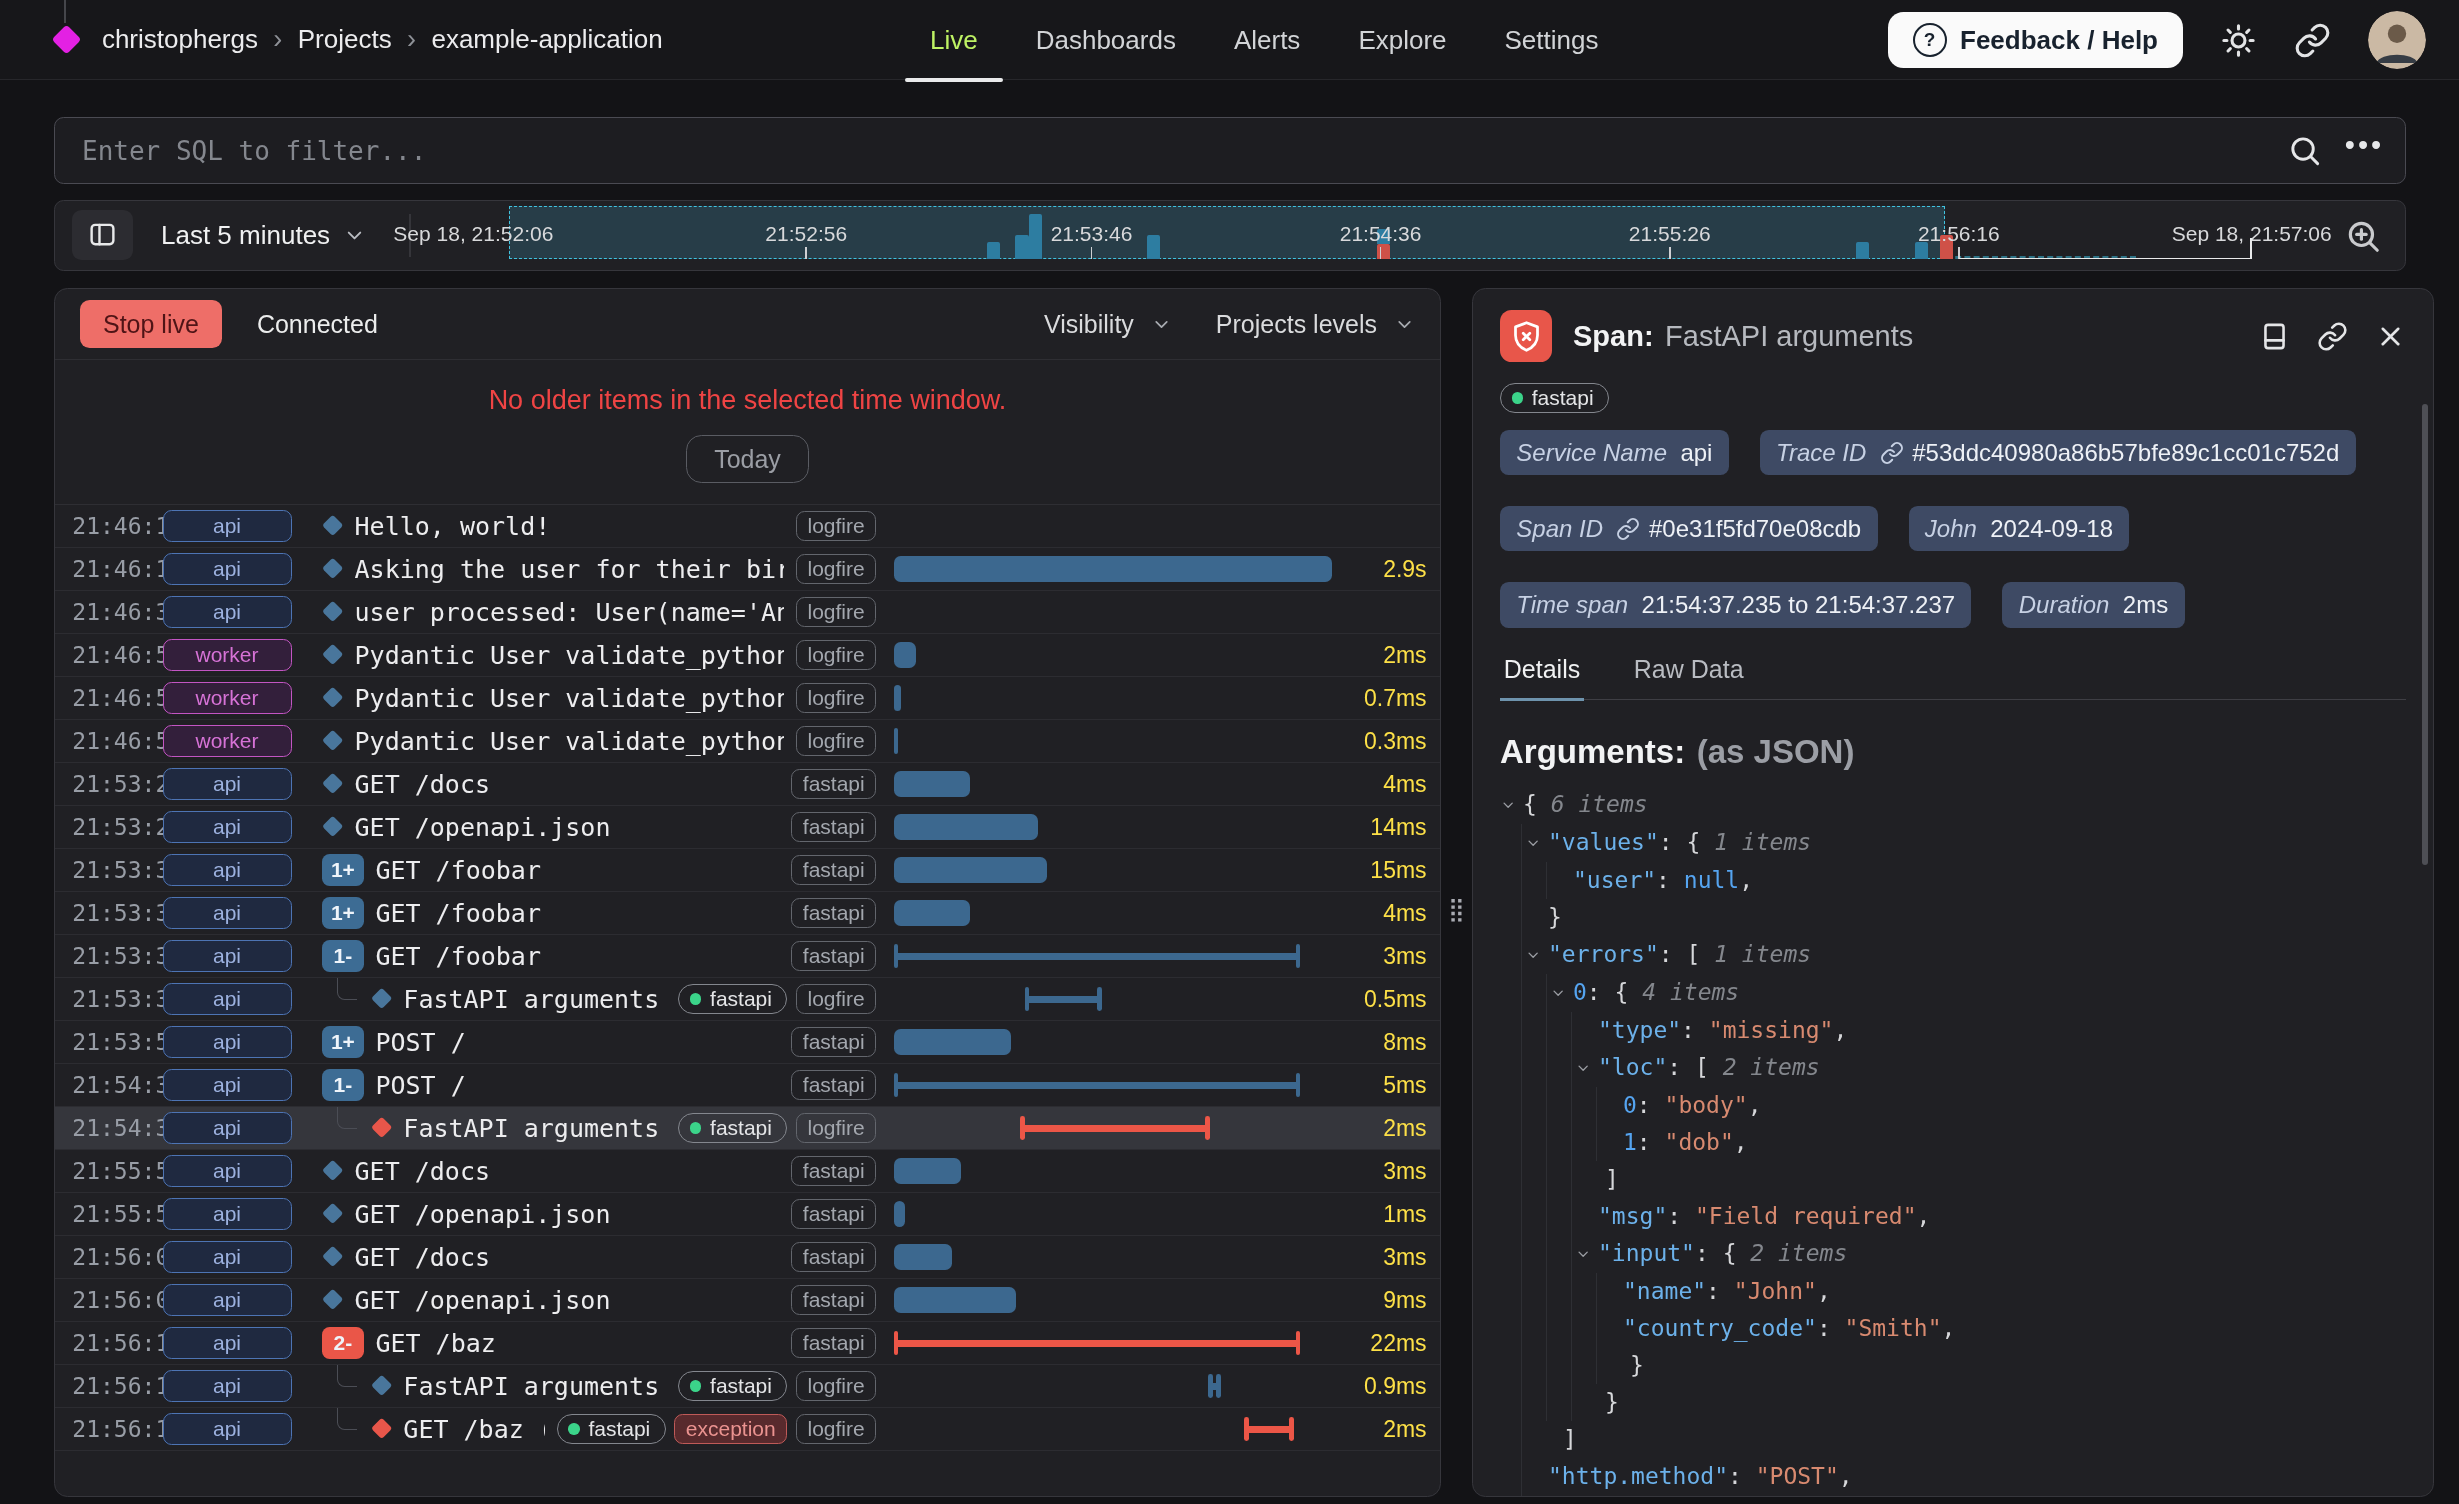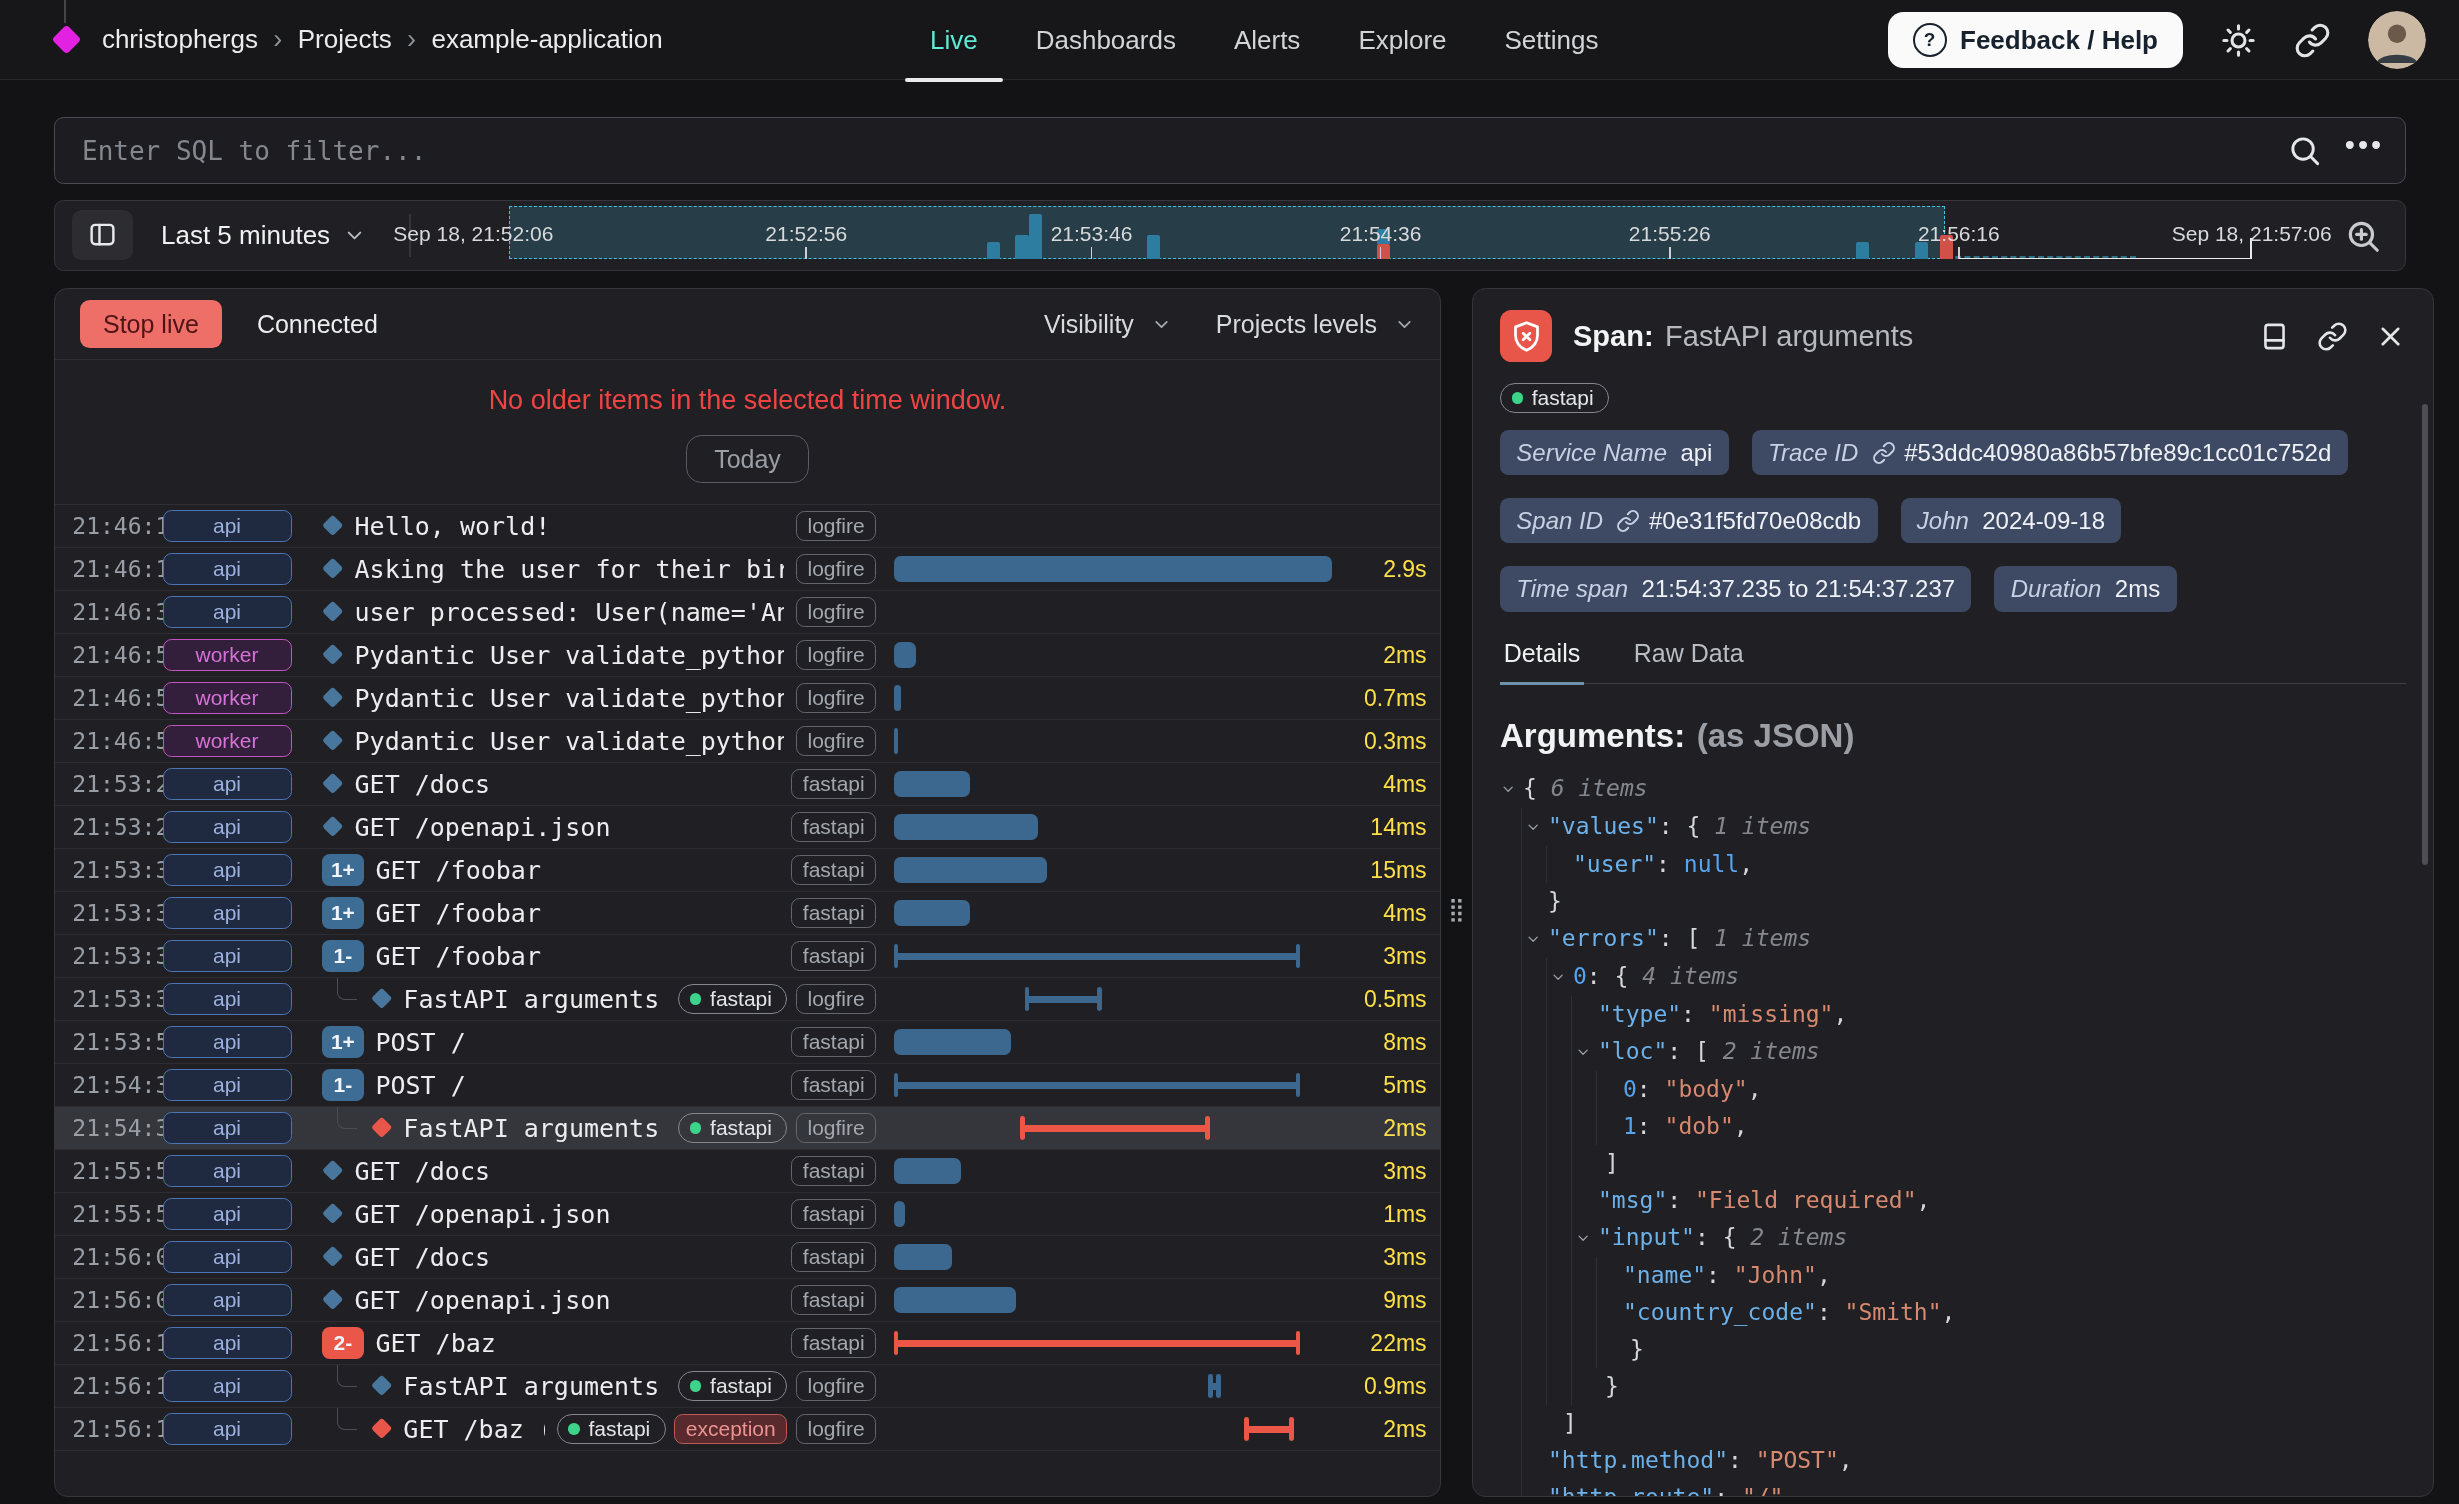--- a/index.html
+++ b/index.html
@@ -10,21 +10,21 @@
 
   
   .header{position:absolute;top:0;left:0;width:2459px;height:80px;background:#17171a;
           border-bottom:1.9px solid #27272b;display:flex;align-items:center;padding:0 0 0 54px;box-sizing:border-box;}
   .logoline{position:absolute;left:64px;top:0;width:1.9px;height:23px;background:#45464b;}
   .logo{width:21px;height:21px;background:#e321e3;border-radius:3.8px;transform:rotate(45deg);margin:0 25px 0 1.9px;flex:none;}
   .crumbs{display:flex;align-items:center;gap:15.4px;font-size:26px;color:#ececee;white-space:nowrap;}
   .bsep::before{content:"\203A";color:#8e9197;font-size:27px;}
   .tabs{position:absolute;left:901px;top:0;height:80px;display:flex;}
   .tab{position:relative;height:80px;display:flex;align-items:center;padding:0 29px;color:#d2d4d7;font-size:26px;cursor:pointer;}
-  .tab.active{color:#5eead4;}
+  .tab.active{color:#bef264;}
   .tab.active::after{content:"";position:absolute;left:3.8px;right:3.8px;bottom:-1.9px;height:3.8px;background:#e9eaeb;border-radius:1.9px;}
   .hright{position:absolute;right:33px;top:0;height:80px;display:flex;align-items:center;gap:37px;}
   .fbbtn{display:flex;align-items:center;gap:13.4px;background:#fafafa;color:#18222e;border-radius:15.4px;
          height:56px;padding:0 25px;font-size:26px;font-weight:600;cursor:pointer;}
   .qmark{width:30px;height:30px;border:2.9px solid #18222e;border-radius:50%;display:flex;align-items:center;
          justify-content:center;font-size:19px;font-weight:700;}
   .hicon{color:#e3e4e6;cursor:pointer;}
   .hicon svg{width:37px;height:37px;}
   .avatar{width:58px;height:58px;border-radius:50%;overflow:hidden;flex:none;cursor:pointer;}
 
@@ -121,21 +121,21 @@
   .dhead{display:flex;align-items:center;gap:21px;padding:21px 27px 0;}
   .erricon{width:52px;height:52px;border-radius:11.5px;background:#e8564a;display:flex;align-items:center;
            justify-content:center;color:#fff;flex:none;}
   .erricon svg{width:33px;height:33px;}
   .dtitle{font-size:29px;white-space:nowrap;}
   .dtitle b{color:#f2f3f4;font-weight:700;}
   .dtitle span{color:#b6b9bf;margin-left:11.5px;font-weight:400;}
   .dhicons{margin-left:auto;display:flex;align-items:center;gap:27px;color:#e4e5e7;}
   .dhicons svg{width:31px;height:31px;cursor:pointer;}
   .dtagrow{padding:21px 27px 0;display:flex;}
-  .dmeta{padding:17.3px 27px 0;display:flex;flex-wrap:wrap;gap:23px;}
+  .dmeta{padding:17.3px 27px 0;display:flex;flex-wrap:wrap;gap:31px;}
   .mpill{background:#3e4a64;border-radius:8.6px;padding:8.6px 16.3px;font-size:24px;color:#eef1f6;display:flex;
          align-items:center;white-space:nowrap;cursor:pointer;}
   .ml{font-style:italic;color:#c7d1e4;margin-right:13.4px;}
   .mlink{display:inline-flex;margin-right:8.6px;color:#c7d1e4;}
   .mlink svg{width:24px;height:24px;}
   .dtabs{margin:27px 27px 0;border-bottom:1.9px solid #3e3e44;display:flex;gap:46px;}
   .dtab{position:relative;font-size:25px;color:#b9bcc2;padding:0 3.8px 15.4px;cursor:pointer;}
   .dtab.active{color:#f0f1f2;}
   .dtab.active::after{content:"";position:absolute;left:0;right:0;bottom:-1.9px;height:2.9px;background:#6e93ad;}
   .dheading{margin:33px 27px 0;font-size:33px;font-weight:700;}

